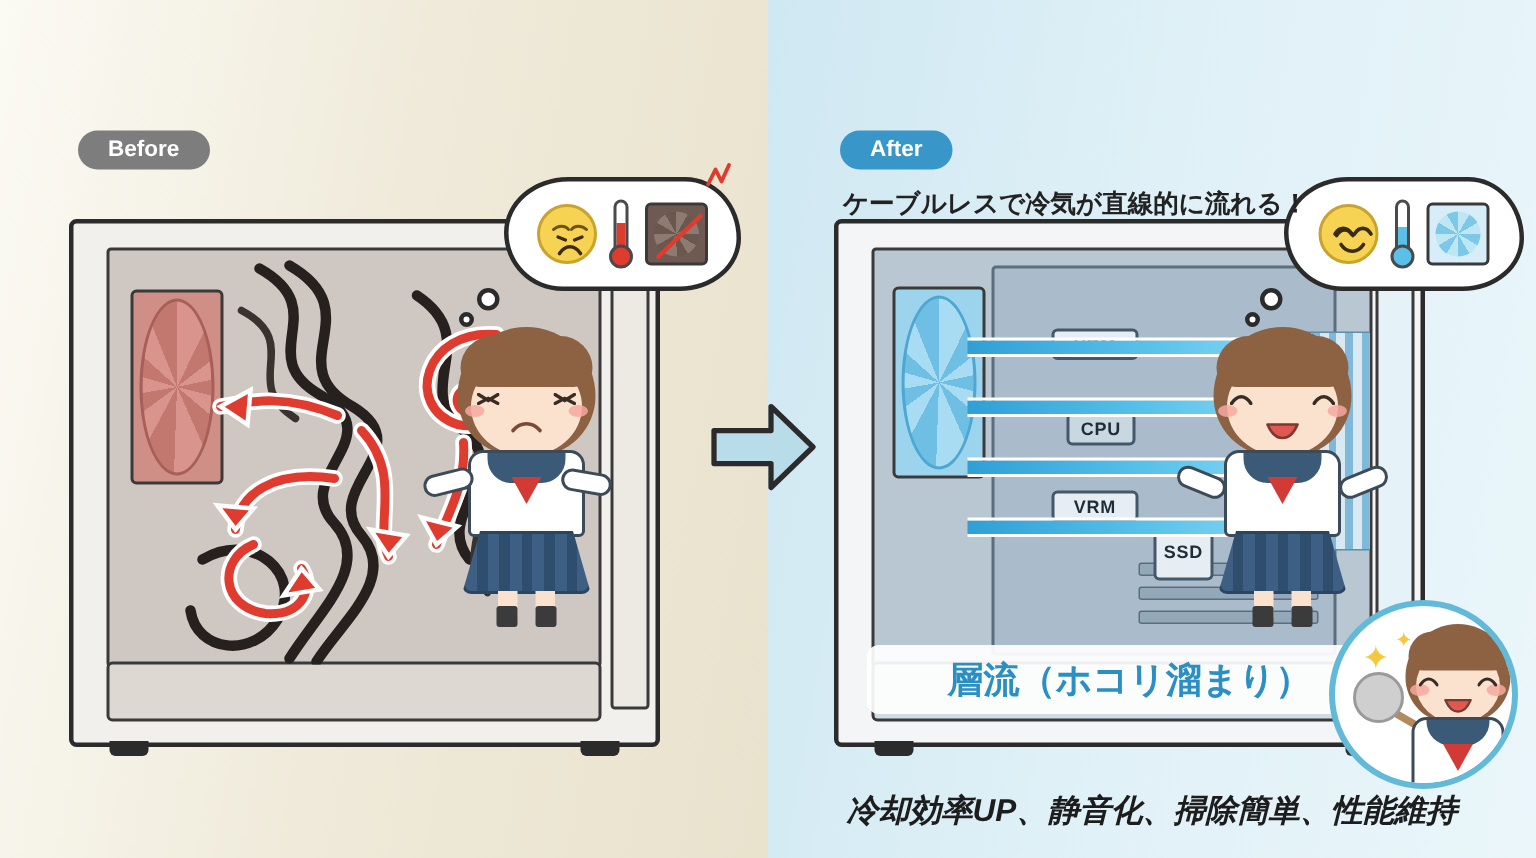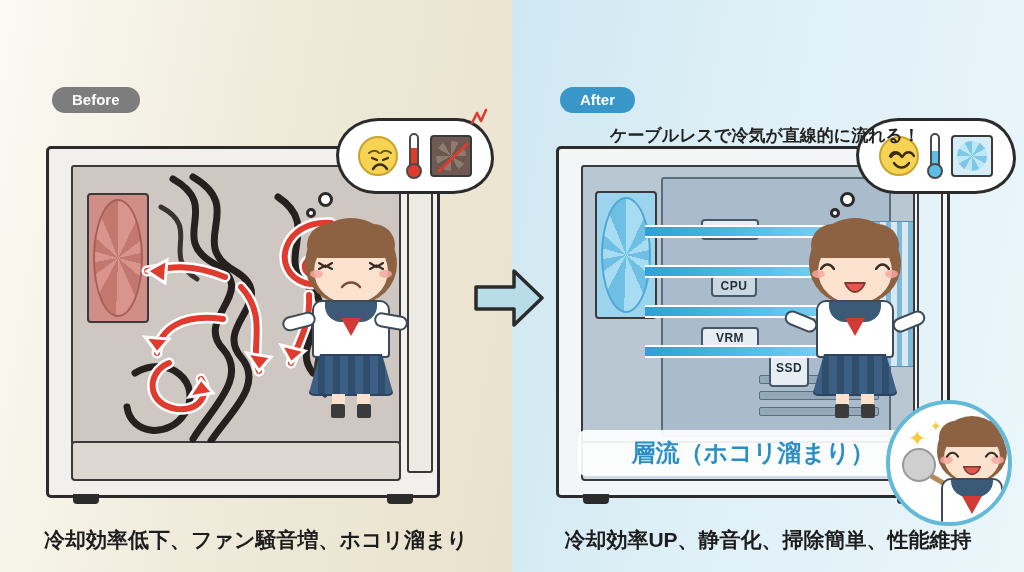--- a/index.html
+++ b/index.html
@@ -39,30 +39,30 @@
   .badge-before { left: 52px; top: 87px; background: #7d7d7d; }
   .badge-after  { left: 560px; top: 87px; background: #3896c8; }
 
   
   .subcap {
     position: absolute; z-index: 30;
     font-size: 17px; font-weight: bold; color: #222222;
     white-space: nowrap;
   }
   .subcap-before { left: 58px;  top: 124px; }
-  .subcap-after  { left: 562px; top: 124px; margin-left: 48px; }
+  .subcap-after  { left: 562px; top: 124px; }
 
   
   .botcap {
     position: absolute; top: 526px; z-index: 30;
     font-size: 21px; font-weight: bold; color: #1d1d1d;
     white-space: nowrap; text-align: center;
   }
   .botcap-before { left: 0;   width: 512px; }
-  .botcap-after  { left: 512px; width: 512px; }
+  .botcap-after  { left: 512px; width: 512px; font-style: italic; }
 
   
   .case {
     position: absolute; z-index: 10;
     border: 3px solid #2b2b2b; border-radius: 5px;
   }
   .case-before { left: 46px;  top: 146px; width: 394px; height: 352px;
                  background: #f2f0ec; }
   .case-after  { left: 556px; top: 146px; width: 394px; height: 352px;
                  background: #f4f5f6; }
@@ -409,21 +409,20 @@
       <div class="mf-blades"></div>
       <svg width="42" height="42" viewBox="0 0 42 42" style="position:absolute;inset:0">
         <path d="M7 34 L 35 7" stroke="#e03b2f" stroke-width="3" stroke-linecap="round"></path>
       </svg>
     </div>
     <svg width="26" height="26" viewBox="0 0 26 26" style="position:absolute;right:-4px;top:-14px">
       <path d="M3 16 L8 6 L12 14 L17 3" fill="none" stroke="#e03b2f" stroke-width="2.6" stroke-linecap="round" stroke-linejoin="round"></path>
     </svg>
   </div>
 
-  <div class="botcap botcap-before">冷却効率低下、ファン騒音増、ホコリ溜まり</div>
 
   <svg class="trans-arrow" viewBox="0 0 70 62">
     <polygon points="2,20 40,20 40,4 68,31 40,58 40,42 2,42" fill="#b8dce8" stroke="#2b2b2b" stroke-width="3.5" stroke-linejoin="round"></polygon>
   </svg>
 
   <div class="badge badge-after">After</div>
   <div class="subcap subcap-after">ケーブルレスで冷気が直線的に流れる！</div>
 
   <div class="case case-after">
     <div class="case-inner inner-after">

